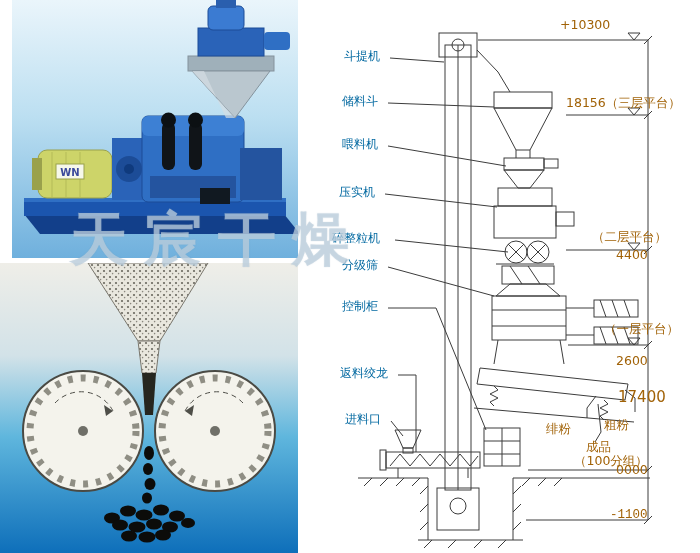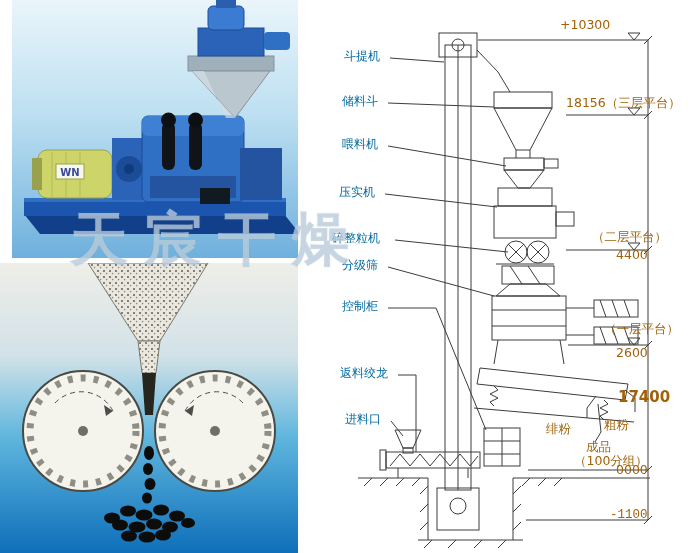--- a/index.html
+++ b/index.html
@@ -5,21 +5,21 @@
   html,body { margin:0; padding:0; background:#ffffff; }
   body { font-family:"DejaVu Sans","Liberation Sans",sans-serif; }
   .page { position:relative; width:700px; height:553px; background:#ffffff; overflow:hidden; }
 
   .photo-panel { position:absolute; left:0; top:0; width:298px; height:258px;padding-left:12px; }
   .schematic-panel { position:absolute; left:0; top:263px; width:298px; height:290px; }
   .drawing-panel { position:absolute; left:298px; top:0; width:402px; height:553px; background:#ffffff; }
 
   .dlabel { position:absolute; font-size:12px; color:#0369a1; white-space:nowrap; line-height:1.15; }
   .elev   { position:absolute; font-size:12.5px; color:#a16207; white-space:nowrap; line-height:1.15; }
-  .elev.bold { font-weight:bold; font-size:15px; }
+  .elev.bold { font-weight:normal; font-size:15px; }
 
   .watermark {
     position:absolute; left:70px; top:201px; width:420px;
     font-size:58px; font-weight:bold; letter-spacing:16px;
     color:rgba(198,215,228,0.60);
     text-shadow:0 0 1px rgba(140,165,185,0.5);
     z-index:5; pointer-events:none; white-space:nowrap;
   }
 
   svg { display:block; }
@@ -328,21 +328,21 @@
     <div class="dlabel" style="left:44px; top:259px;">分级筛</div>
     <div class="dlabel" style="left:44px; top:300px;">控制柜</div>
     <div class="dlabel" style="left:42px; top:367px;">返料绞龙</div>
     <div class="dlabel" style="left:47px; top:413px;">进料口</div>
 
     <div class="elev" style="left:262px; top:18px;">+10300</div>
     <div class="elev" style="left:268px; top:96px;">18156（三层平台）</div>
     <div class="elev" style="left:294px; top:230px;">（二层平台）</div>
     <div class="elev" style="left:318px; top:248px;">4400</div>
     <div class="elev" style="left:306px; top:322px;">（一层平台）</div>
-    <div class="elev" style="left:318px; top:346px;">2600</div>
+    <div class="elev" style="left:318px; top:354px;">2600</div>
     <div class="elev bold" style="left:320px; top:389px;">17400</div>
     <div class="elev" style="left:248px; top:422px;">绯粉</div>
     <div class="elev" style="left:306px; top:418px;">粗粉</div>
     <div class="elev" style="left:288px; top:440px;">成品</div>
     <div class="elev" style="left:276px; top:454px;">（100分组）</div>
     <div class="elev" style="left:318px; top:463px;">0000</div>
     <div class="elev" style="left:312px; top:508px;font-family:Liberation Mono, monospace;">-1100</div>
   </div>
 
   <div class="watermark">天宸干燥</div>

